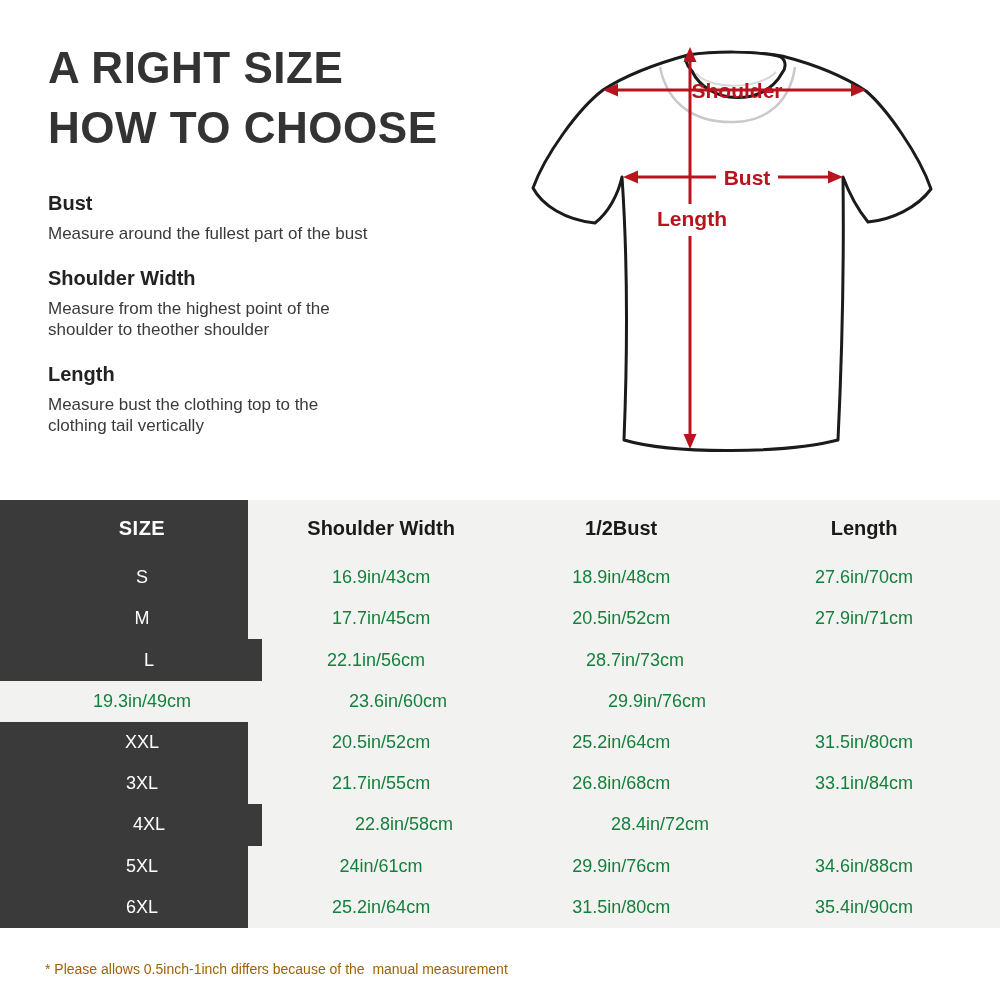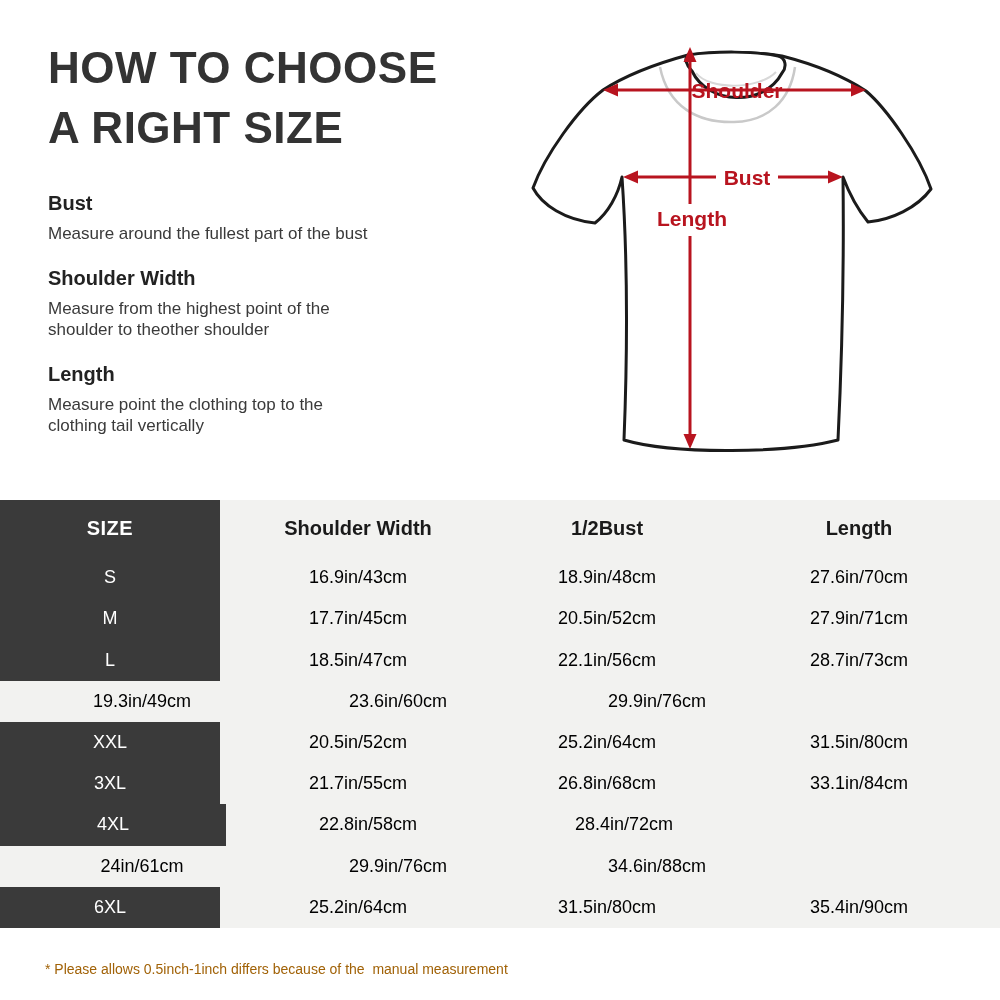--- a/index.html
+++ b/index.html
@@ -16,56 +16,56 @@
 
   
   .diagram{position:absolute;left:520px;top:15px;width:440px;height:450px;}
 
   
   .size-table{position:absolute;left:0;top:500px;width:1000px;height:428px;
               background:#f2f2f0;display:flex;flex-direction:column;}
   .trow{display:flex;flex:1 1 auto;}
   .trow.head{flex:0 0 57px;}
   .cell{display:flex;align-items:center;justify-content:center;}
-  .c1{width:226px;background:#3a3a3a;color:#ffffff;}
+  .c1{width:226px;background:#3a3a3a;color:#ffffff;padding-left:36px;}
   .c2{width:284px;}
   .c3{width:228px;}
   .c4{width:290px;}
   .head .cell{font-weight:bold;font-size:20px;color:#1a1a1a;}
   .head .c1{color:#ffffff;letter-spacing:.5px;}
   .size-label{font-size:18px;}
-  .val{font-size:18px;color:#000000;}
+  .val{font-size:18px;color:#15803d;}
 
   .footnote{position:absolute;left:45px;top:961px;font-size:14px;color:#a16207;
             white-space:pre-wrap;}
 </style>
 </head>
 <body>
 
 <div class="canvas">
 
   <div class="page-title">
+    <div>A RIGHT SIZE</div>
     <div>HOW TO CHOOSE</div>
-    <div>A RIGHT SIZE</div>
   </div>
 
   <div class="instructions">
     <div class="instr-block">
       <div class="instr-heading">Bust</div>
       <div class="instr-line">Measure around the fullest part of the bust</div>
       <div class="instr-line"></div>
     </div>
     <div class="instr-block">
       <div class="instr-heading">Shoulder Width</div>
       <div class="instr-line">Measure from the highest point of the</div>
       <div class="instr-line">shoulder to theother shoulder</div>
     </div>
     <div class="instr-block">
       <div class="instr-heading">Length</div>
-      <div class="instr-line">Measure point the clothing top to the</div>
+      <div class="instr-line">Measure bust the clothing top to the</div>
       <div class="instr-line">clothing tail vertically</div>
     </div>
   </div>
 
   <svg class="diagram" viewBox="0 0 440 450">
 
     <path d="M 168,40
          C 135,49 103,62 83,75
          C 58,94 25,140 13,173
          C 22,190 45,205 75,208
@@ -131,21 +131,20 @@
       <div class="cell c4 val">27.6in/70cm</div>
     </div>
     <div class="trow">
       <div class="cell c1 size-label">M</div>
       <div class="cell c2 val">17.7in/45cm</div>
       <div class="cell c3 val">20.5in/52cm</div>
       <div class="cell c4 val">27.9in/71cm</div>
     </div>
     <div class="trow">
       <div class="cell c1 size-label">L</div>
-      <div class="cell c2 val">18.5in/47cm</div>
       <div class="cell c3 val">22.1in/56cm</div>
       <div class="cell c4 val">28.7in/73cm</div>
     </div>
     <div class="trow">
       <div class="cell c2 val">19.3in/49cm</div>
       <div class="cell c3 val">23.6in/60cm</div>
       <div class="cell c4 val">29.9in/76cm</div>
     </div>
     <div class="trow">
       <div class="cell c1 size-label">XXL</div>
@@ -158,20 +157,21 @@
       <div class="cell c2 val">21.7in/55cm</div>
       <div class="cell c3 val">26.8in/68cm</div>
       <div class="cell c4 val">33.1in/84cm</div>
     </div>
     <div class="trow">
       <div class="cell c1 size-label">4XL</div>
       <div class="cell c2 val">22.8in/58cm</div>
       <div class="cell c3 val">28.4in/72cm</div>
     </div>
     <div class="trow">
+      <div class="cell c1 size-label">5XL</div>
       <div class="cell c2 val">24in/61cm</div>
       <div class="cell c3 val">29.9in/76cm</div>
       <div class="cell c4 val">34.6in/88cm</div>
     </div>
     <div class="trow">
       <div class="cell c1 size-label">6XL</div>
       <div class="cell c2 val">25.2in/64cm</div>
       <div class="cell c3 val">31.5in/80cm</div>
       <div class="cell c4 val">35.4in/90cm</div>
     </div>

